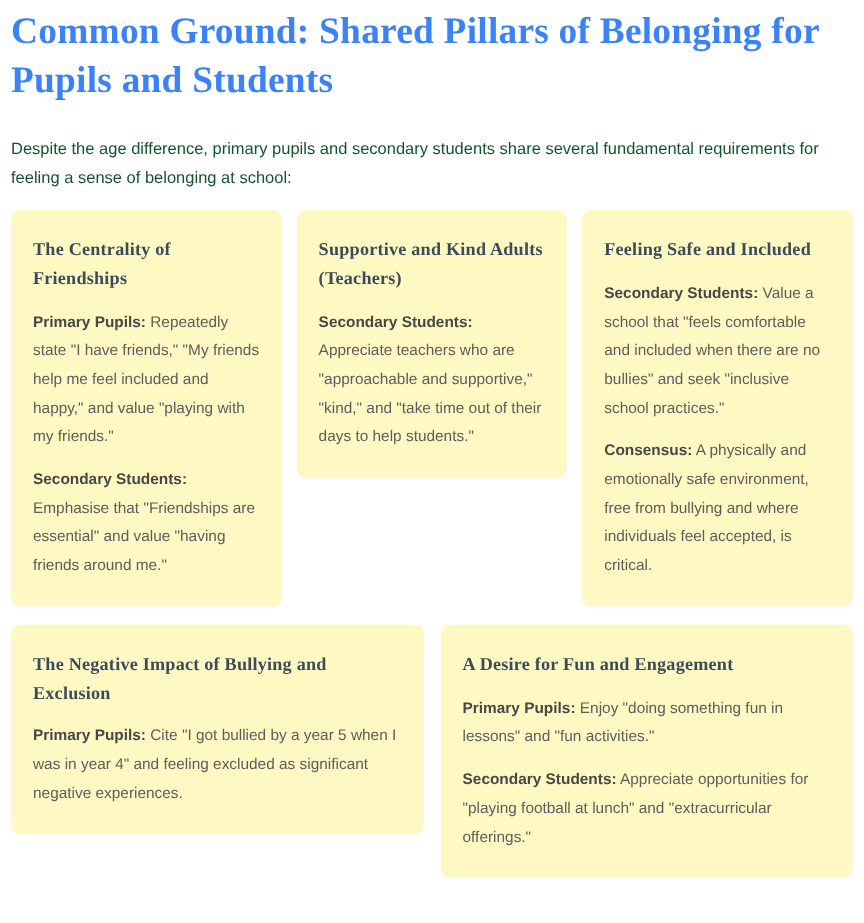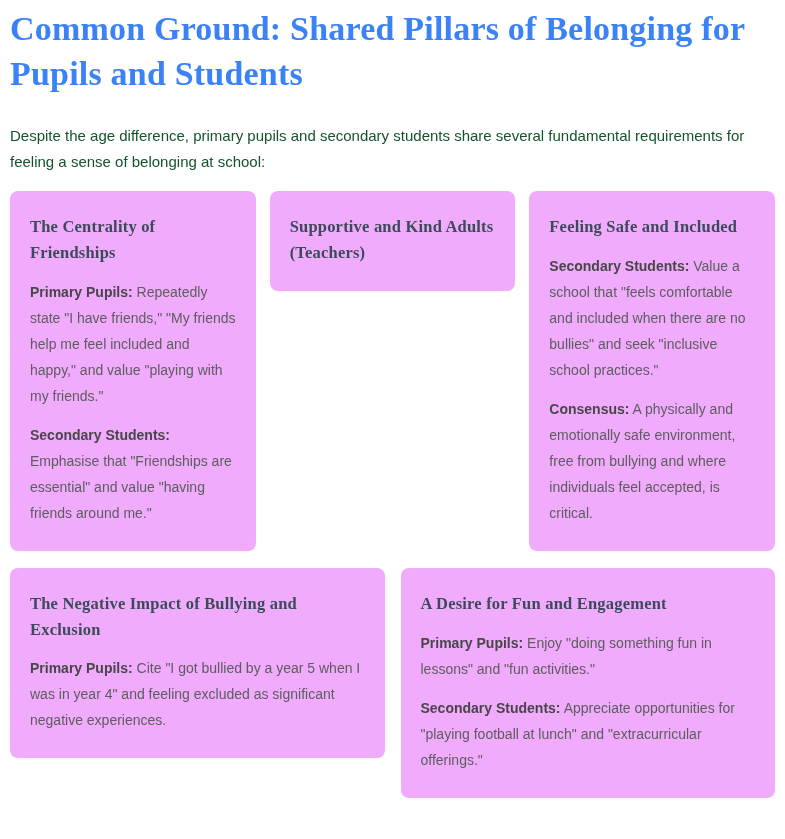--- a/index.html
+++ b/index.html
@@ -38,21 +38,21 @@
   }
   .grid2 {
     display: grid;
     grid-template-columns: repeat(2, 1fr);
     gap: 16px;
     margin-top: 17px;
     align-items: start;
   }
 
   .card {
-    background: #f0abfc;
+    background: #fef9c3;
     border-radius: 8px;
     padding: 23px 20px 25px 20px;
     box-shadow: 0 1px 2px rgba(0,0,0,0.03);
   }
   .card h2 {
     font-family: "Liberation Serif", serif;
     font-weight: 700;
     font-size: 16.5px;
     line-height: 1.55;
     color: #3c4b59;
@@ -82,20 +82,21 @@
   <div class="grid3">
 
     <div class="card">
       <h2>The Centrality of Friendships</h2>
       <p><strong>Primary Pupils:</strong> <span>Repeatedly state "I have friends," "My friends help me feel included and happy," and value "playing with my friends."</span></p>
       <p><strong>Secondary Students:</strong> <span>Emphasise that "Friendships are essential" and value "having friends around me."</span></p>
     </div>
 
     <div class="card">
       <h2>Supportive and Kind Adults (Teachers)</h2>
+      <p><strong>Secondary Students:</strong> <span>Appreciate teachers who are "approachable and supportive," "kind," and "take time out of their days to help students."</span></p>
     </div>
 
     <div class="card">
       <h2>Feeling Safe and Included</h2>
       <p><strong>Secondary Students:</strong> <span>Value a school that "feels comfortable and included when there are no bullies" and seek "inclusive school practices."</span></p>
       <p><strong>Consensus:</strong> <span>A physically and emotionally safe environment, free from bullying and where individuals feel accepted, is critical.</span></p>
     </div>
 
   </div>
 

